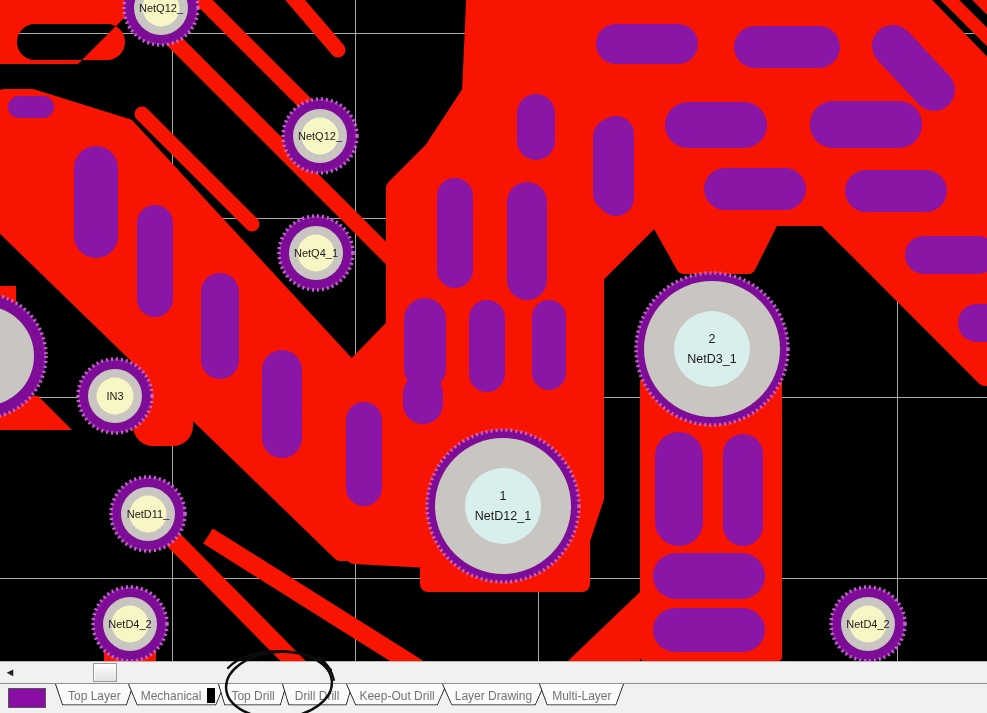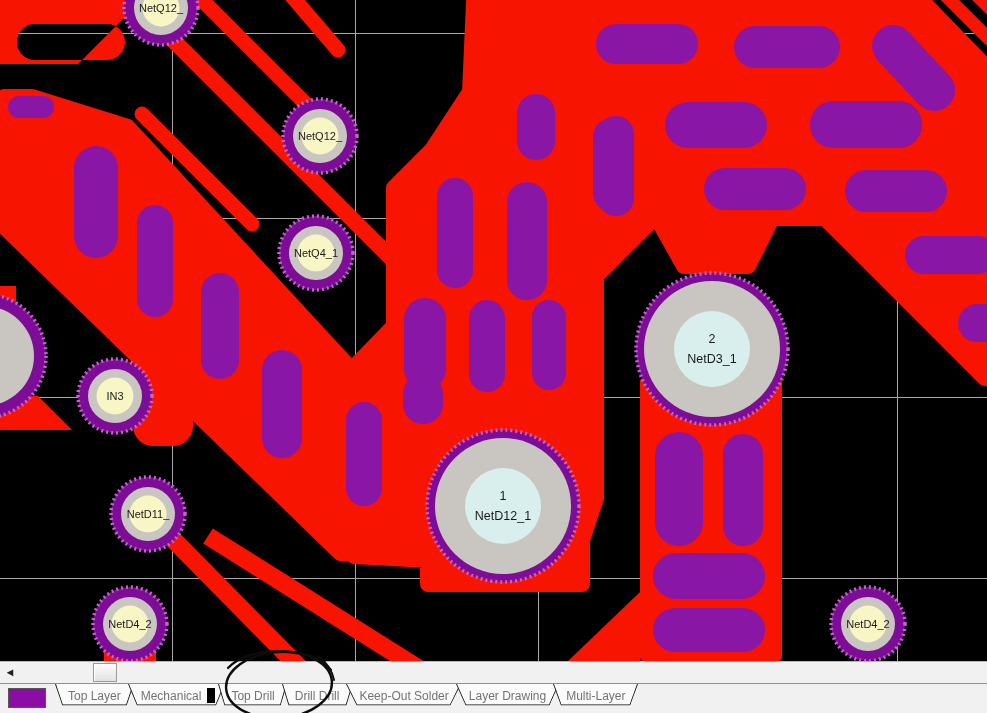--- a/index.html
+++ b/index.html
@@ -207,21 +207,21 @@
   <div id="scroll-left-btn">◄</div>
   <div id="scroll-thumb"></div>
 </div>
 
 <div id="tab-bar">
   <div id="layer-swatch" style="background: rgb(138, 13, 165);"></div>
 <div class="tab"><span class="tab-label">Top Layer</span></div>
     <div class="tab"><span class="tab-label">Mechanical</span><span class="tab-glyph"></span></div>
     <div class="tab"><span class="tab-label">Top Drill</span></div>
     <div class="tab"><span class="tab-label">Drill Drill</span></div>
-    <div class="tab"><span class="tab-label">Keep-Out Solder</span></div>
+    <div class="tab"><span class="tab-label">Keep-Out Drill</span></div>
     <div class="tab"><span class="tab-label">Layer Drawing</span></div>
     <div class="tab"><span class="tab-label">Multi-Layer</span></div>
   </div>
 
 <svg id="annotation" viewBox="0 0 134 74">
   <ellipse cx="65" cy="41" rx="53" ry="33" fill="none" stroke="#0d0d0d" stroke-width="2.4" transform="rotate(-4 65 41)"></ellipse>
   <path d="M14,24 C 34,2 96,0 117,26" fill="none" stroke="#0d0d0d" stroke-width="2.2" stroke-linecap="round"></path>
   <path d="M104,12 C 112,18 118,26 120,36" fill="none" stroke="#0d0d0d" stroke-width="2" stroke-linecap="round"></path>
 </svg>
 

